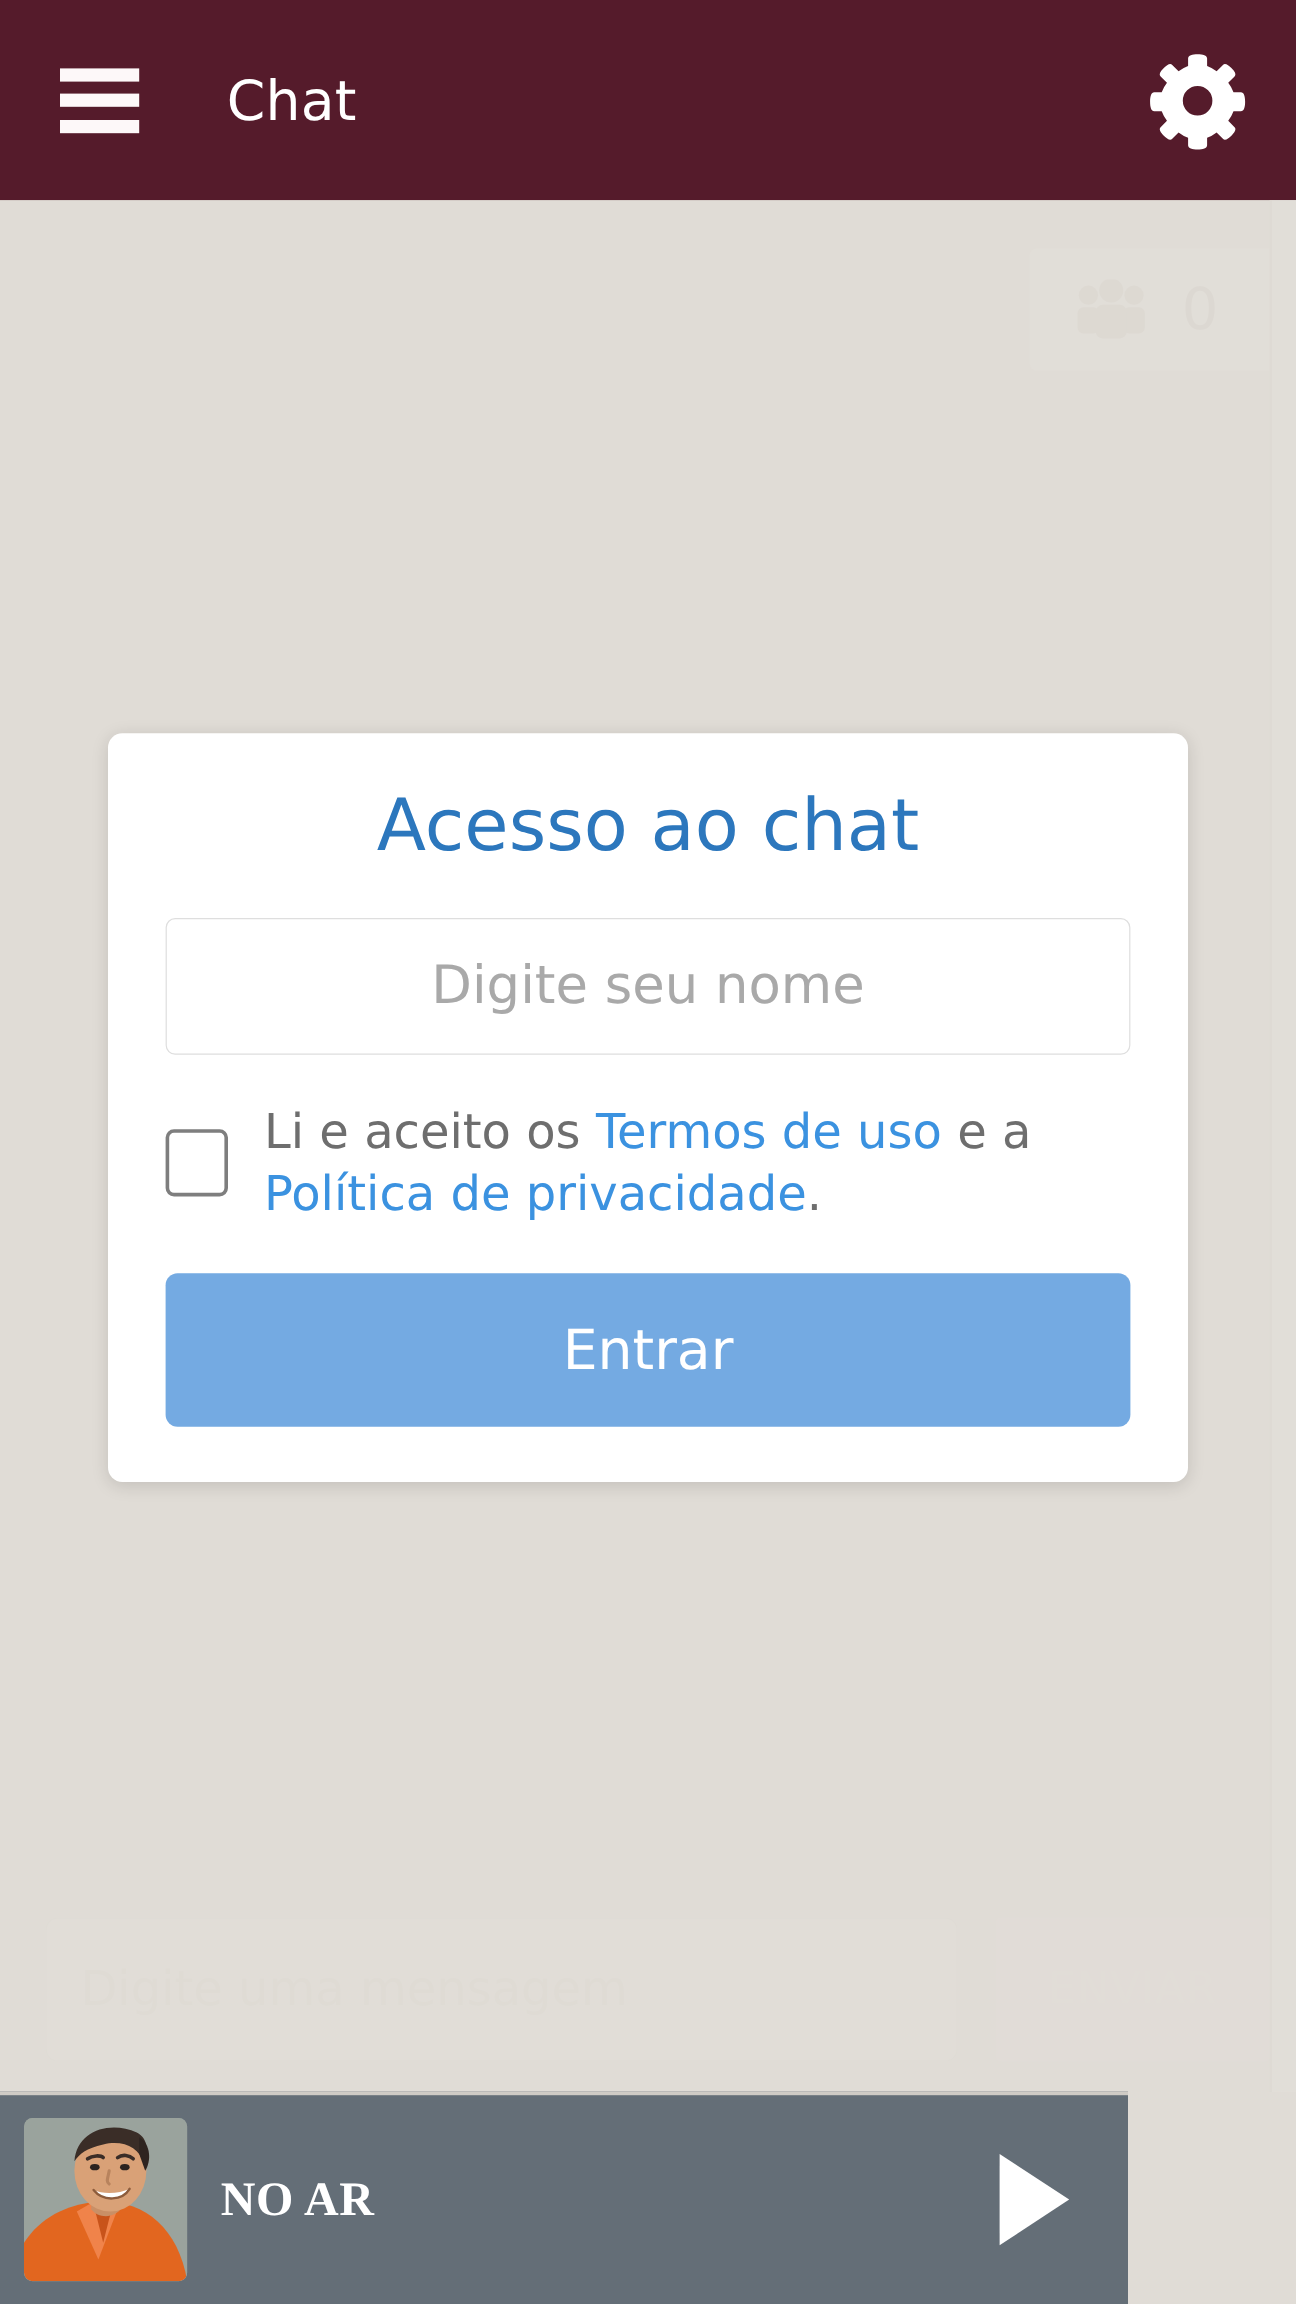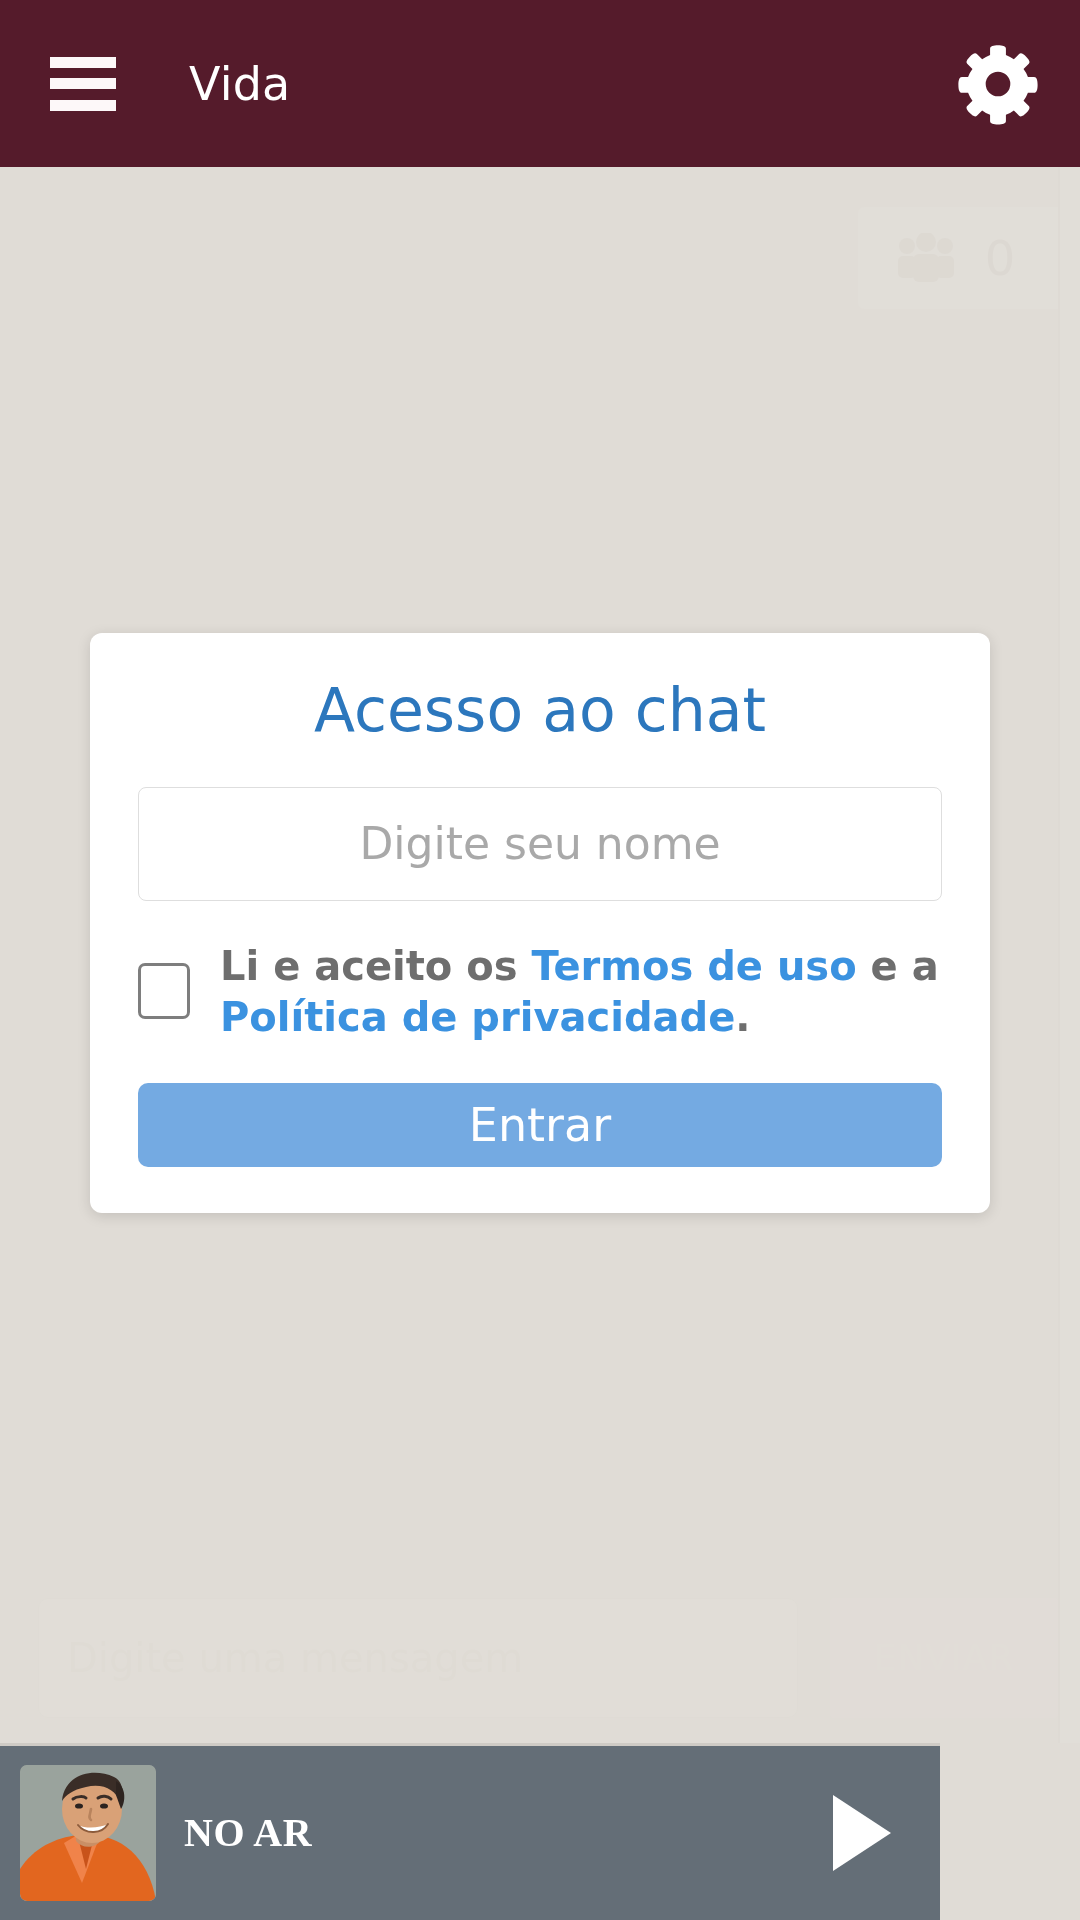--- a/index.html
+++ b/index.html
@@ -207,32 +207,31 @@
     border-radius: 7px;
     background: #fff;
     margin-top: 22px;
     cursor: pointer;
   }
 
   .terms-text {
     font-size: 40px;
     line-height: 1.28;
     color: #6e6e6e;
-    font-weight: bold;
   }
   .terms-text a {
     color: #3b92e0;
     text-decoration: none;
     cursor: pointer;
   }
 
   .enter-btn {
     display: block;
     width: 100%;
-    height: 84px;
+    height: 128px;
     margin-top: 40px;
     border: none;
     border-radius: 10px;
     background: #74aae2;
     color: #ffffff;
     font-size: 46px;
     font-family: "DejaVu Sans", "Liberation Sans", sans-serif;
     font-weight: 400;
     cursor: pointer;
   }
@@ -298,21 +297,21 @@
 <body>
 
 <div id="app">
 
   <div class="header">
     <div class="hamburger">
       <span></span>
       <span></span>
       <span></span>
     </div>
-    <div class="header-title">Vida</div>
+    <div class="header-title">Chat</div>
     <div class="gear-btn">
       <span>
         <svg viewBox="0 0 100 100" xmlns="http://www.w3.org/2000/svg" aria-hidden="true">
           <path fill="#ffffff" d="M50 6c-5 0-9 1-9 4v7a33 33 0 0 0-9 5l-6-6c-2-2-5 0-8 3s-5 6-3 8l6 6a33 33 0 0 0-5 9h-7c-3 0-4 4-4 9s1 9 4 9h7a33 33 0 0 0 5 9l-6 6c-2 2 0 5 3 8s6 5 8 3l6-6a33 33 0 0 0 9 5v7c0 3 4 4 9 4s9-1 9-4v-7a33 33 0 0 0 9-5l6 6c2 2 5 0 8-3s5-6 3-8l-6-6a33 33 0 0 0 5-9h7c3 0 4-4 4-9s-1-9-4-9h-7a33 33 0 0 0-5-9l6-6c2-2 0-5-3-8s-6-5-8-3l-6 6a33 33 0 0 0-9-5v-7c0-3-4-4-9-4zm0 30a14 14 0 1 1 0 28 14 14 0 0 1 0-28z"></path>
         </svg>
       </span>
     </div>
   </div>
 
   <div class="chat-area">

